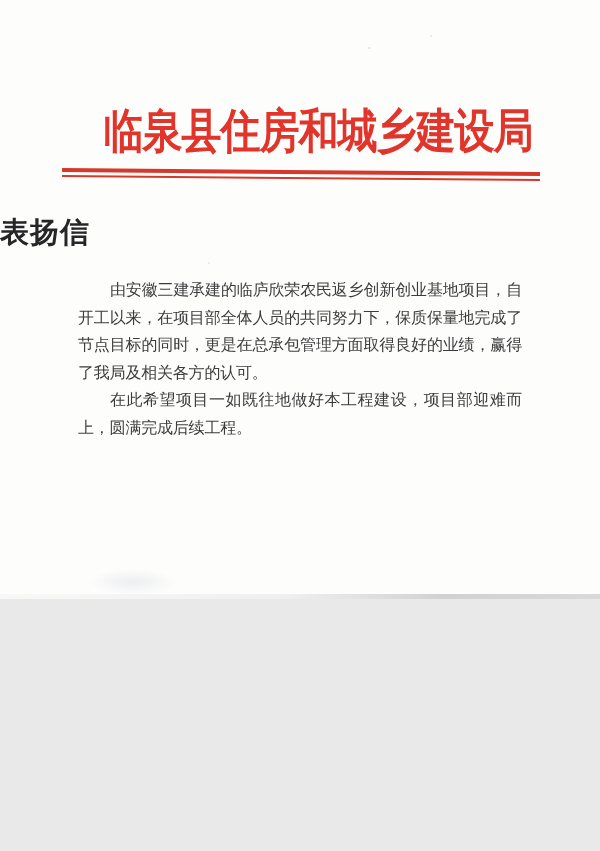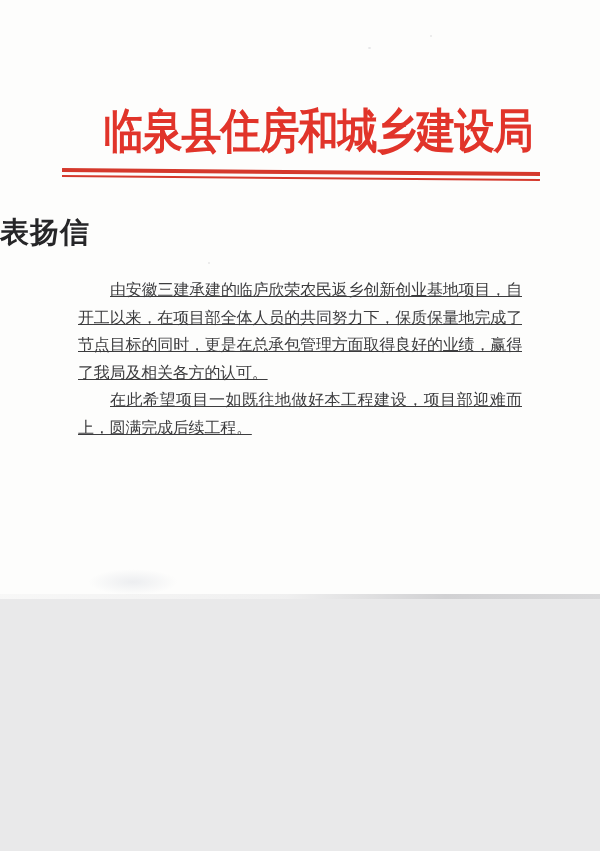--- a/index.html
+++ b/index.html
@@ -51,21 +51,20 @@
     font-size: 16px;
     letter-spacing: -0.2px;
     line-height: 27.6px;
     color: #3c3c3e;
     text-align: justify;
     text-justify: inter-character;
   }
   .body-text p {
     margin: 0;
     text-indent: 2em;
-    text-decoration: underline;
   }
   
   .signature-line {
     position: absolute;
     top: 704px; right: 130px;
     font-size: 15px;
     letter-spacing: 0.5px;
     color: #3c3c3e;
     white-space: nowrap;
   }

